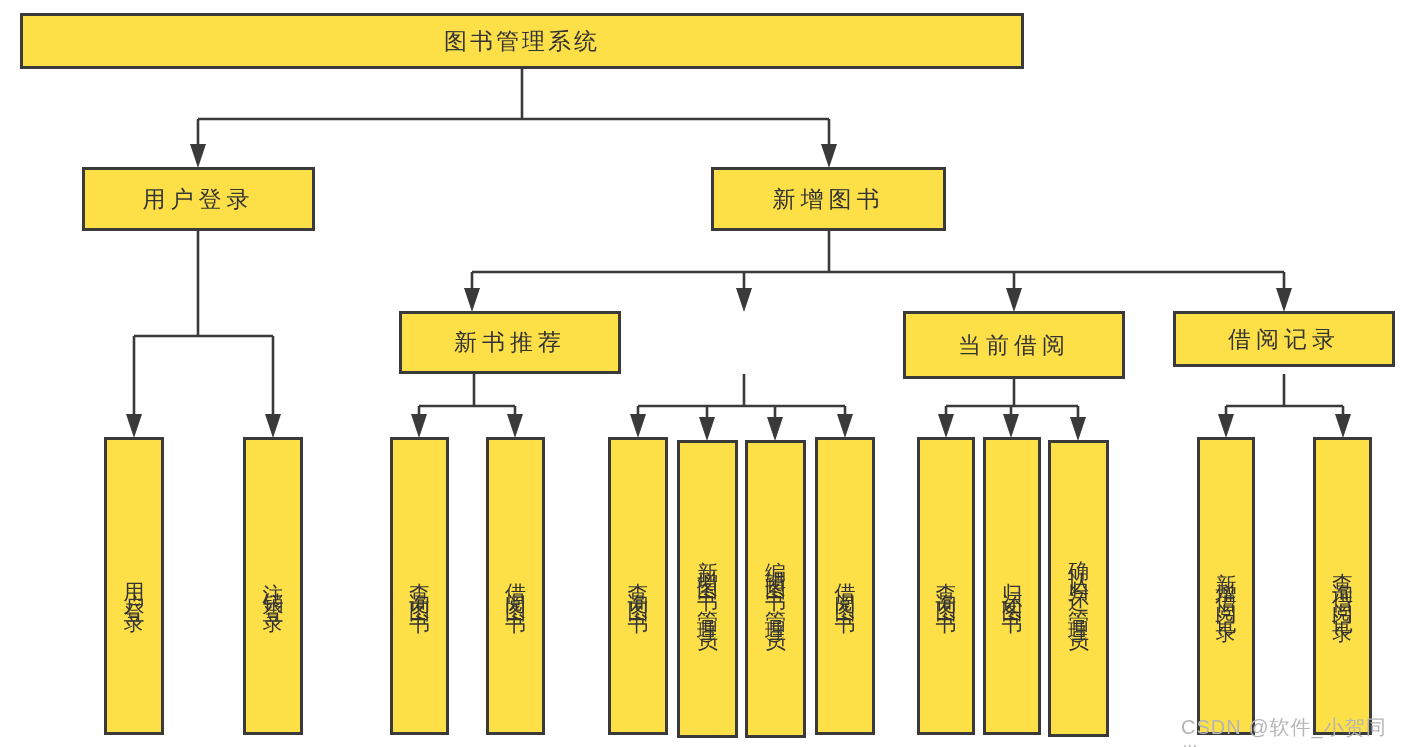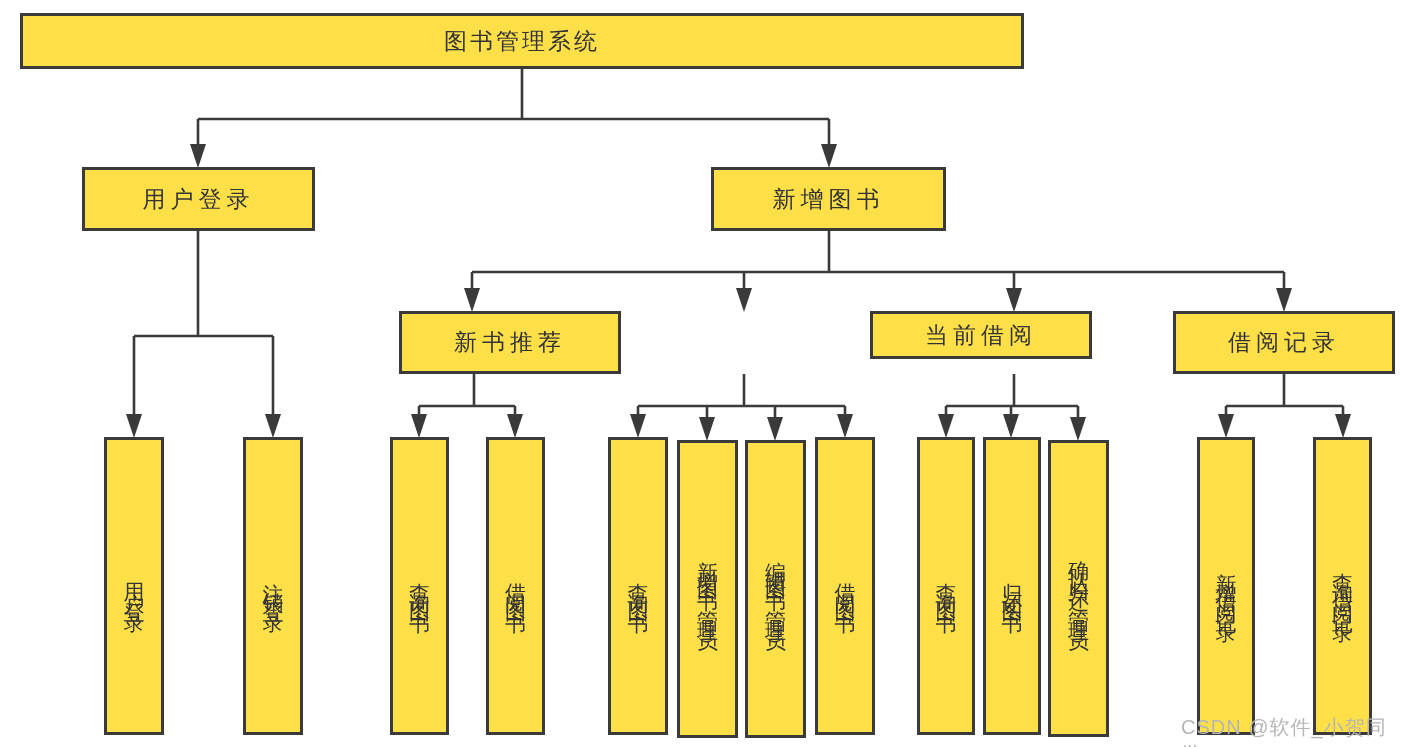--- a/index.html
+++ b/index.html
@@ -89,22 +89,22 @@
     <polygon class="ah" points="1218,414 1234,414 1226,438"></polygon>
     <polygon class="ah" points="1335,414 1351,414 1343,438"></polygon>
   </svg>
 
   <div class="box h root" style="left:20px; top:13px; width:1004px; height:56px;">图书管理系统</div>
 
   <div class="box h" style="left:82px; top:167px; width:233px; height:64px;">用户登录</div>
   <div class="box h" style="left:711px; top:167px; width:235px; height:64px;">新增图书</div>
 
   <div class="box h" style="left:363px; top:311px; width:222px; height:63px;margin-left:36px;">新书推荐</div>
-  <div class="box h" style="left:870px; top:311px; width:222px; height:48px;">当前借阅</div>
-  <div class="box h" style="left:1173px; top:311px; width:222px; height:63px;text-align:center;">借阅记录</div>
+  <div class="box h" style="left:903px; top:311px; width:222px; height:68px;">当前借阅</div>
+  <div class="box h" style="left:1173px; top:311px; width:222px; height:56px;text-align:center;">借阅记录</div>
 
   <div class="box v" style="left:104px; top:437px; width:60px; height:298px;">用户登录</div>
   <div class="box v" style="left:243px; top:437px; width:60px; height:298px;">注销登录</div>
 
   <div class="box v" style="left:390px; top:437px; width:59px; height:298px;">查询图书</div>
   <div class="box v" style="left:486px; top:437px; width:59px; height:298px;">借阅图书</div>
 
   <div class="box v" style="left:608px; top:437px; width:60px; height:298px;">查询图书</div>
   <div class="box v" style="left:677px; top:440px; width:61px; height:298px;">新增图书（管理员）</div>
   <div class="box v" style="left:745px; top:440px; width:61px; height:298px;">编辑图书（管理员）</div>

